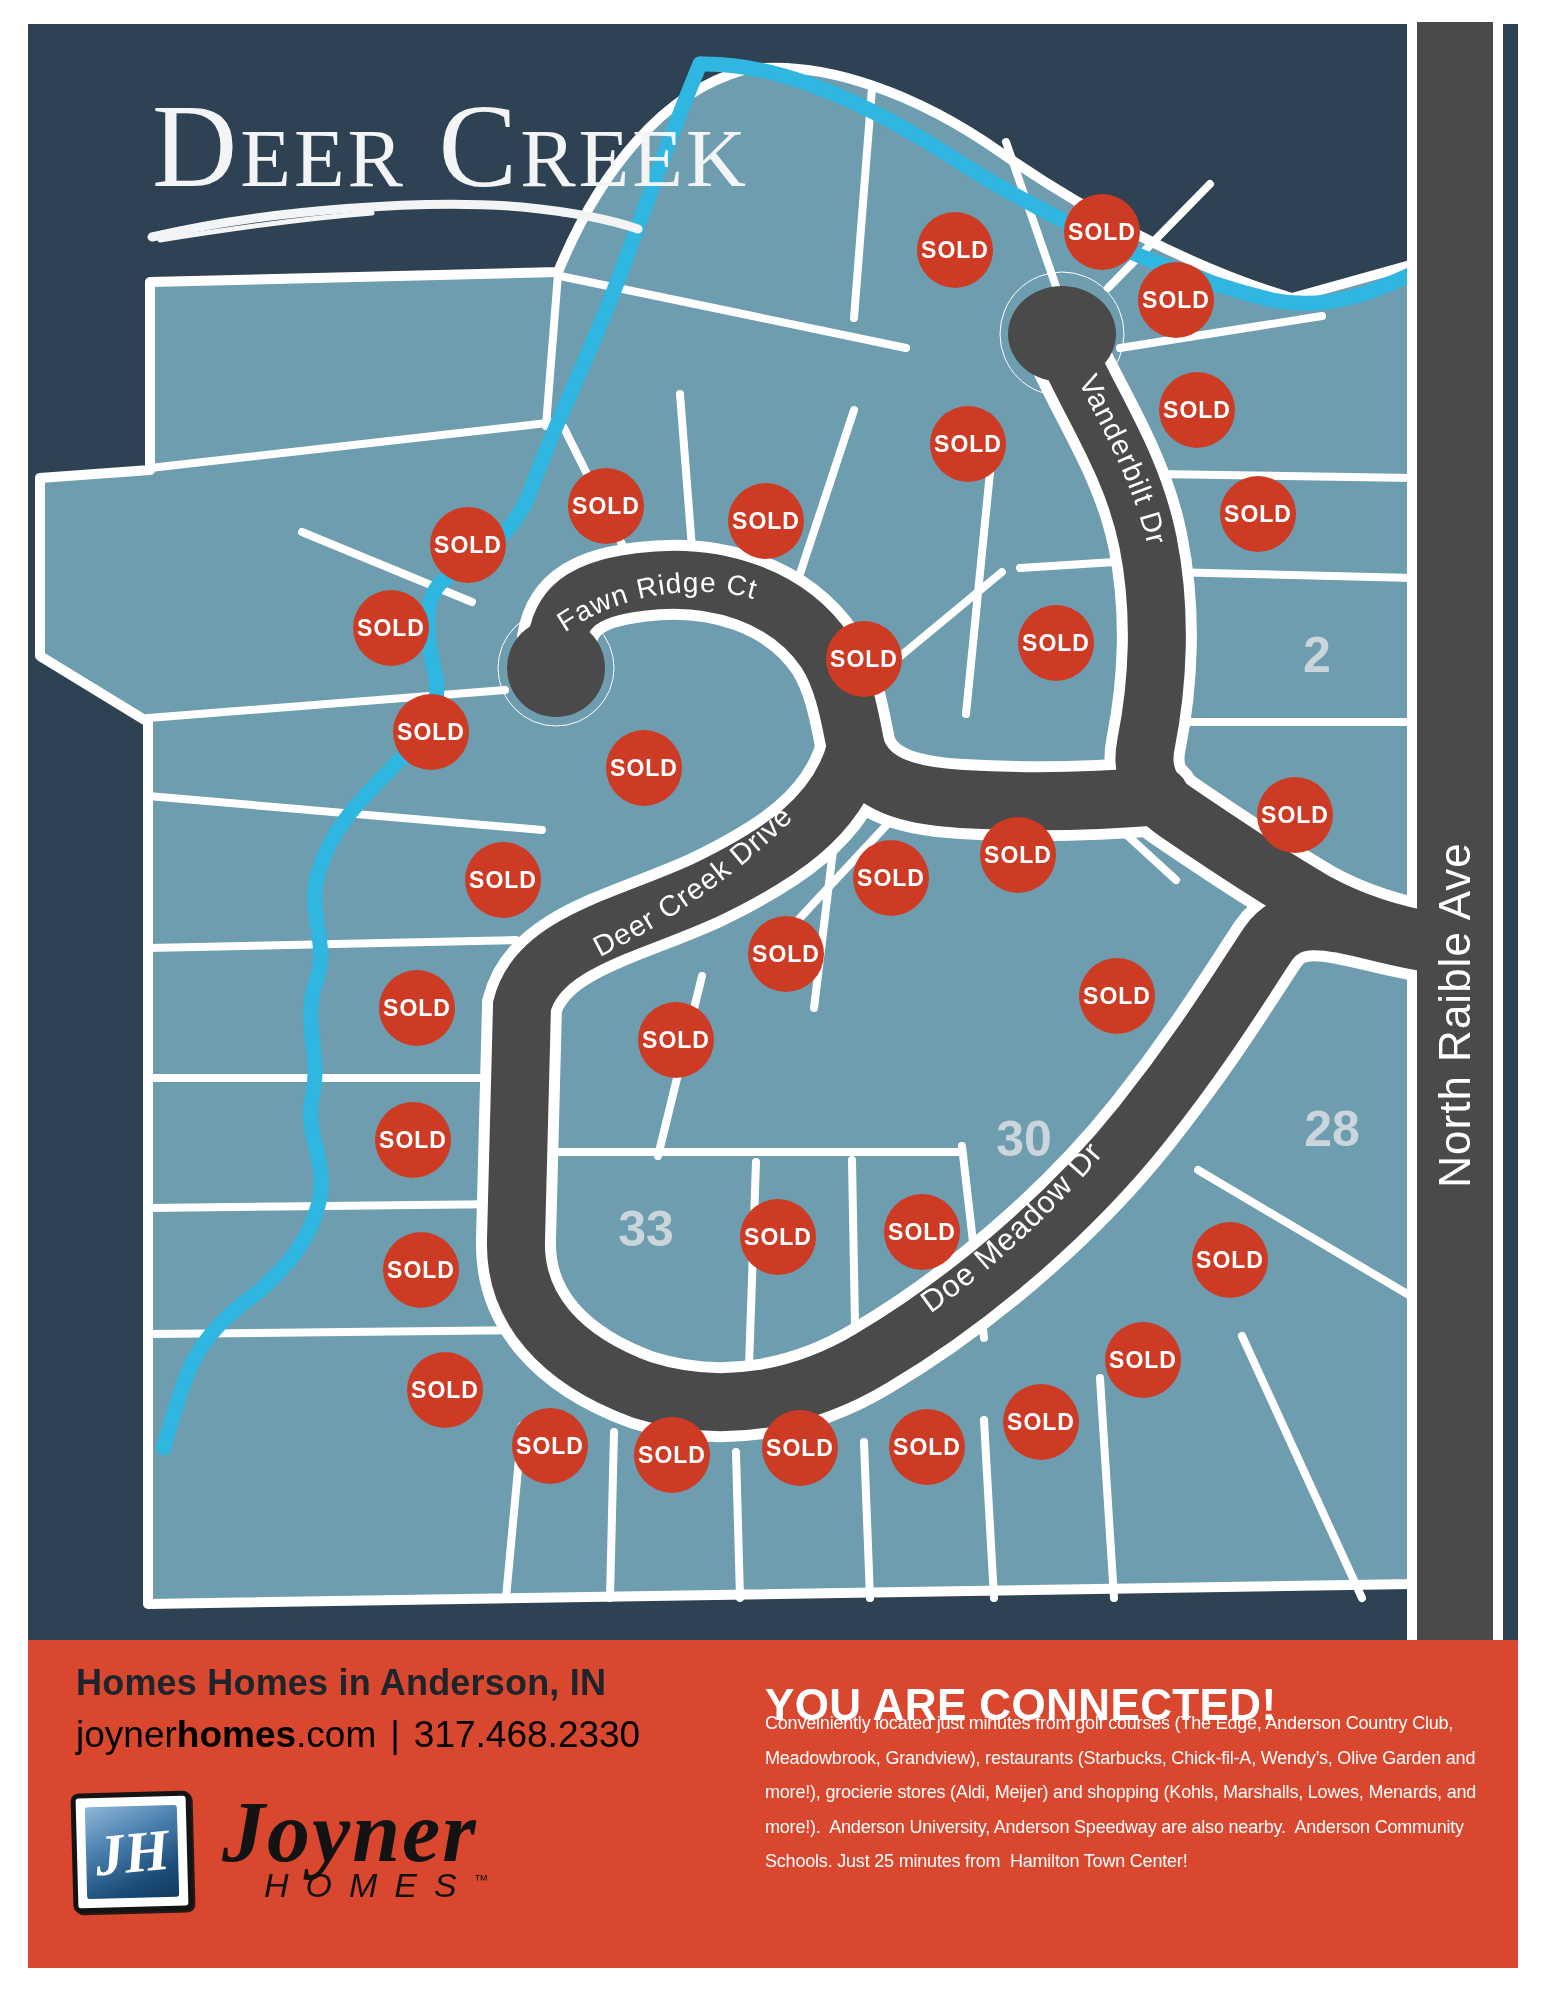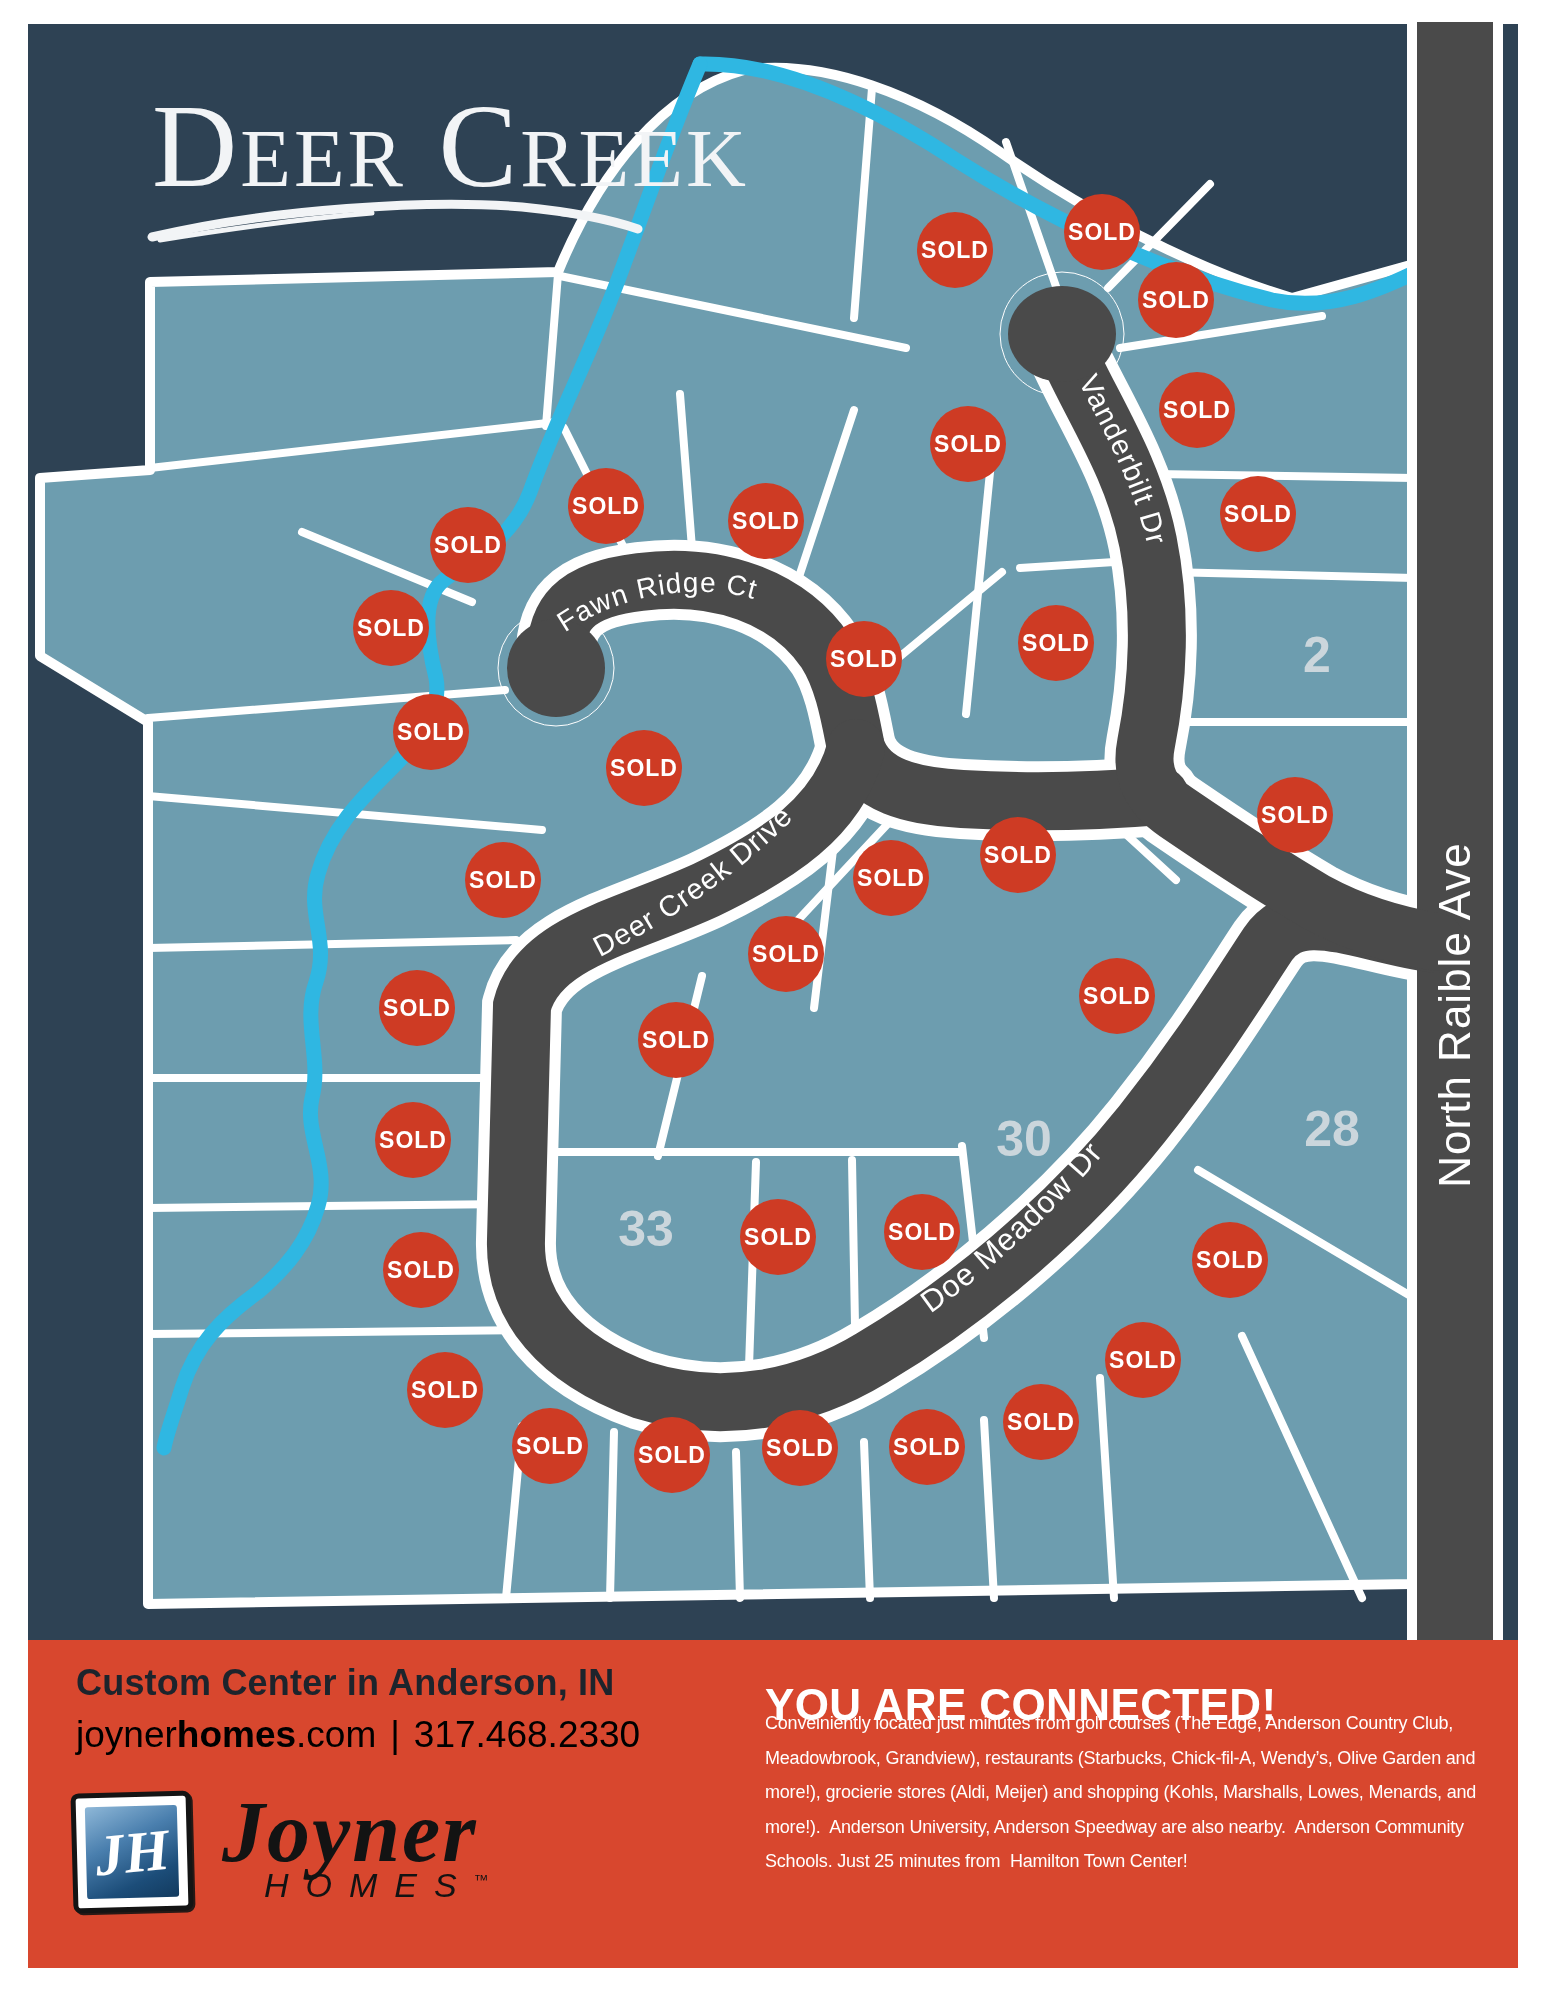--- a/index.html
+++ b/index.html
@@ -336,21 +336,21 @@
 
     <text class="title-text" x="152" y="186">Deer Creek</text>
     <g stroke="#f2f4f6" fill="none" stroke-linecap="round">
       <path d="M 152,237 C 270,209 430,199 522,207 C 572,212 612,220 638,229" stroke-width="9"></path>
       <path d="M 160,240 C 240,227 310,218 372,213" stroke-width="5"></path>
       <path d="M 560,214 C 590,217 616,222 634,227" stroke-width="4"></path>
     </g>
   </svg>
 
   <div class="footer">
-    <div class="f-tagline">Custom Center in Anderson, IN</div>
+    <div class="f-tagline">Homes Homes in Anderson, IN</div>
 
     <div class="f-website">
       <span>joyner</span><span class="bold">homes</span><span>.com</span><span class="sep">|</span><span>317.468.2330</span>
     </div>
 
     <div class="f-logo-row">
       <div class="logo-box">
         <div class="logo-box-inner">
           <span class="logo-monogram">JH</span>
         </div>

